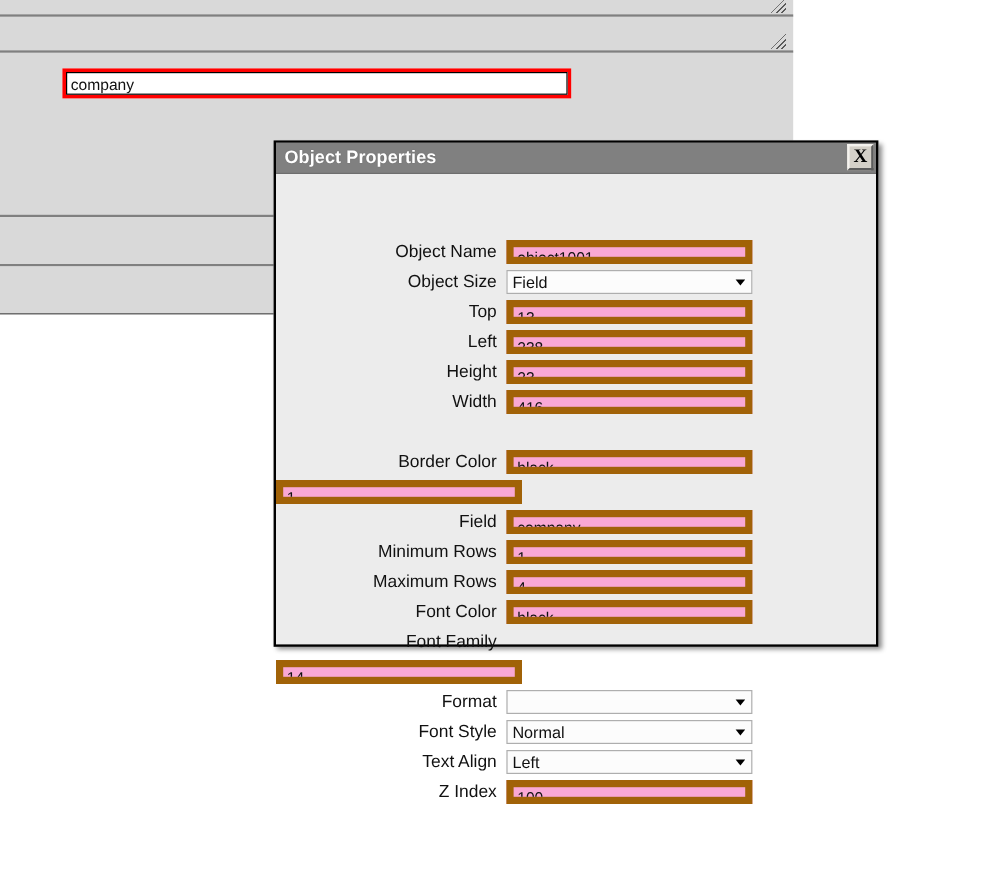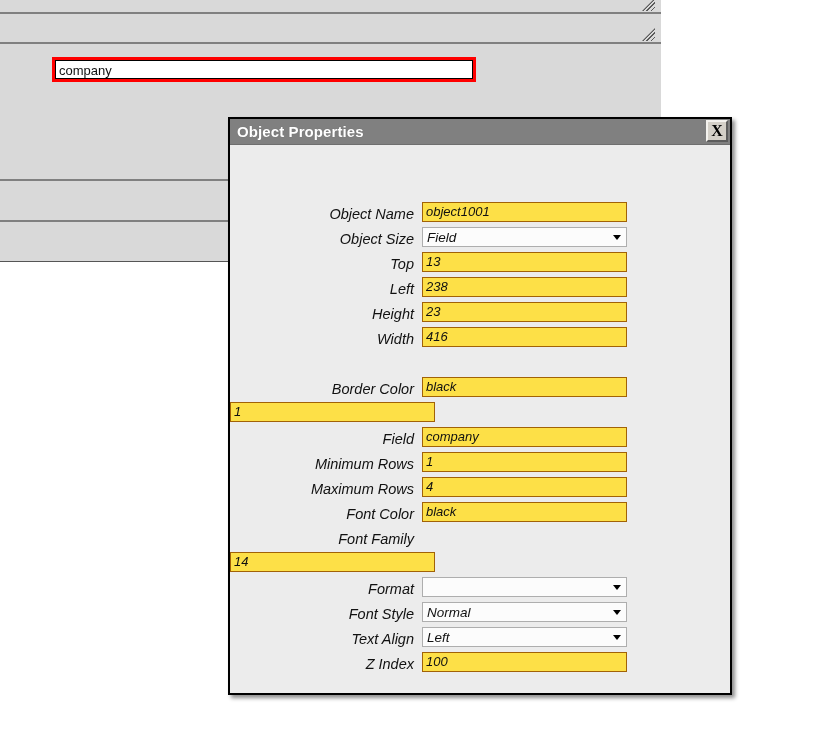--- a/index.html
+++ b/index.html
@@ -71,21 +71,21 @@
     white-space: nowrap;
     overflow: hidden;
   }
 
   
   #dialog {
     position: absolute;
     left: 228px;
     top: 117px;
     width: 504px;
-    height: 578px;
+    height: 422px;
     background: #ececec;
     border: 2px solid #000000;
     box-sizing: border-box;
     box-shadow: 3px 3px 4px rgba(0,0,0,0.45);
   }
   #titlebar {
     position: relative;
     height: 25px;
     background: #808080;
     border-bottom: 1px solid #6e6e6e;
@@ -119,39 +119,38 @@
     color: #000000;
     cursor: pointer;
     font-family: "Liberation Serif", serif;
   }
 
   #form {
     padding-top: 52px;
   }
   .row {
     display: flex;
-    align-items: flex-end;
+    align-items: center;
     height: 25px;
-    font-style: italic;
   }
   .row-label {
     width: 192px;
     text-align: right;
     padding-right: 8px;
     font-size: 14.5px;
     color: #111111;
     white-space: nowrap;
     box-sizing: border-box;
   }
   .control {
     width: 205px;
     height: 20px;
     box-sizing: border-box;
-    background: #fde047;
-    border: 1px solid #a16207;
+    background: #f9a8d4;
+    border: 6px solid #a16207;
     font-size: 13px;
     line-height: 18px;
     color: #111111;
     padding: 0 0 0 3px;
     position: relative;
     white-space: nowrap;
     overflow: hidden;
     font-family: "Liberation Sans", sans-serif;
   }
   .control.select {

